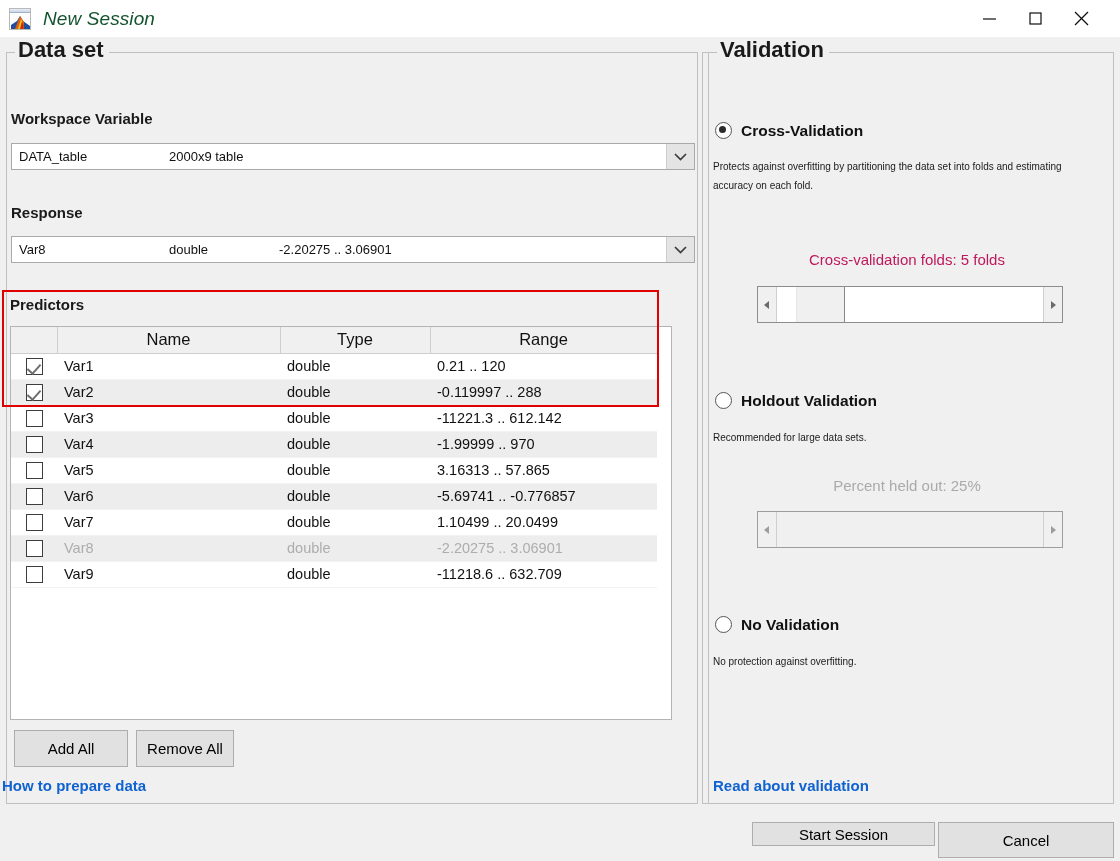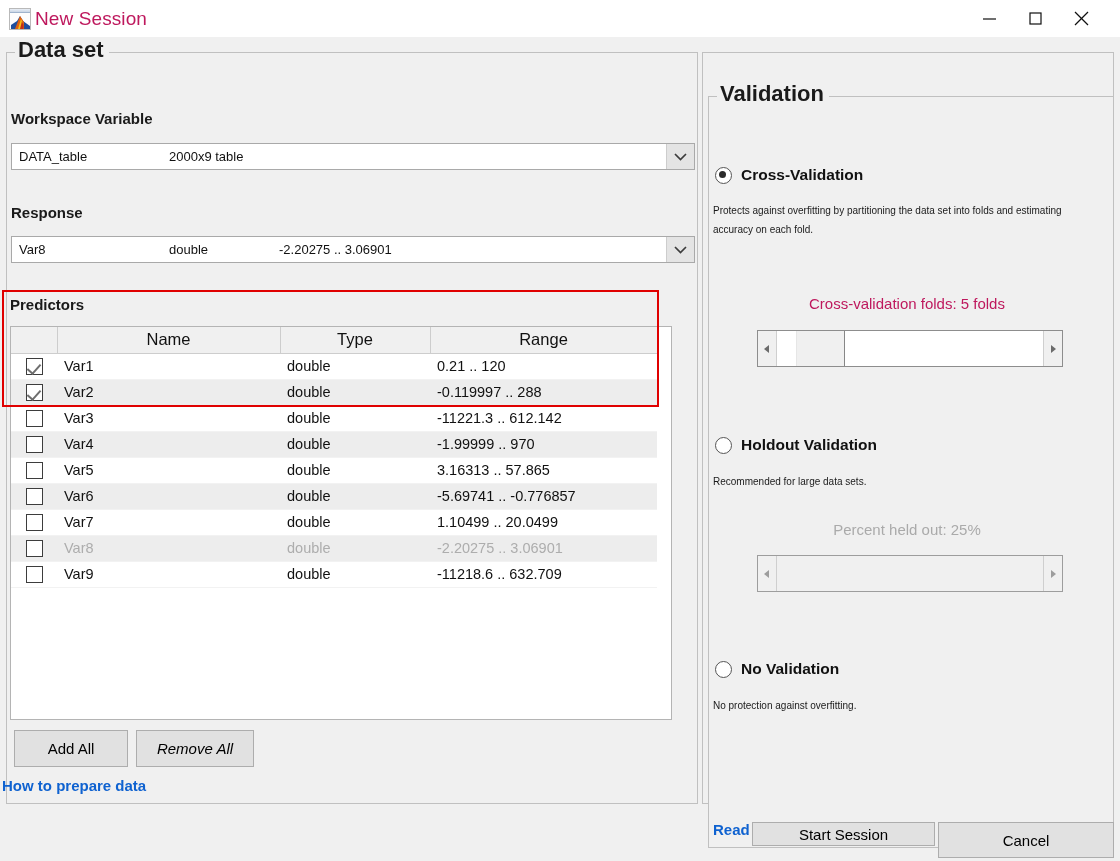--- a/index.html
+++ b/index.html
@@ -32,24 +32,25 @@
     position: relative; overflow: hidden;
     flex: none;
   }
   .tb-icon .cap {
     position: absolute; left: 0; top: 0; width: 100%; height: 4px;
     background: linear-gradient(#e9eef5, #c9d6e6);
     border-bottom: 1px solid #9fb3cc;
   }
   .tb-icon svg { position: absolute; left: 1px; top: 5px; }
   .tb-title {
-    margin-left: 4px;
+    margin-left: 12px;
     font-size: 19px;
-    color: #be185d;
+    color: #14532d;
     letter-spacing: .1px;
+    font-style: italic;
   }
   .tb-spacer { flex: 1 1 auto; }
   .winbtn {
     width: 46px; height: 37px;
     display: flex; align-items: center; justify-content: center;
     flex: none;
   }
   .winbtn:last-child { margin-right: 16px; }
 
   
@@ -64,21 +65,21 @@
     background: #f0f0f0;
     padding: 0 5px 0 3px;
     font-size: 22px; font-weight: bold;
     color: #1a1a1a;
     white-space: nowrap;
   }
 
   
   #dataset-panel { left: 6px; top: 52px; width: 692px; height: 752px; }
   
-  #validation-panel { left: 708px; top: 52px; width: 406px; height: 752px; margin-top: 44px; }
+  #validation-panel { left: 708px; top: 52px; width: 406px; height: 752px; }
   #validation-panel-outer { left: 702px; top: 52px; width: 412px; height: 752px; }
 
   .section-label {
     position: absolute;
     font-size: 15px; font-weight: bold; color: #1a1a1a;
     white-space: nowrap;
   }
 
   
   .combo {
@@ -184,21 +185,21 @@
     position: absolute;
     font-size: 15px; font-weight: bold;
     color: #0f62d0;
     text-decoration: none;
     white-space: nowrap;
   }
 
   
   .radio-row {
     position: absolute;
-    display: flex; align-items: center;
+    display: flex; align-items: flex-start;
   }
   .radio {
     width: 17px; height: 17px; border-radius: 50%;
     border: 1.6px solid #555; background: #fff;
     position: relative; flex: none;
   }
   .radio.sel::after {
     content: "";
     position: absolute; left: 3.3px; top: 3.3px;
     width: 7.2px; height: 7.2px; border-radius: 50%;
@@ -393,21 +394,21 @@
             <td>double</td>
             <td>-11218.6 .. 632.709</td>
           </tr>
         </tbody>
     </table>
   </div>
 
   <div class="redbox"></div>
 
   <div class="btn" style="left:14px; top:730px; width:114px; height:37px;">Add All</div>
-  <div class="btn" style="left:136px; top:730px; width:118px; height:37px;font-style:italic;">Remove All</div>
+  <div class="btn" style="left:136px; top:730px; width:98px; height:37px;">Remove All</div>
 
   <a class="link" href="#" style="left:2px; top:777px;">How to prepare data</a>
 
   <div class="groupbox" id="validation-panel-outer"></div>
   <div class="groupbox" id="validation-panel">
     <div class="gb-title">Validation</div>
 
     <div class="radio-row" style="left:6px; top:69px;">
       <span class="radio sel"></span>
       <span class="radio-label">Cross-Validation</span>

